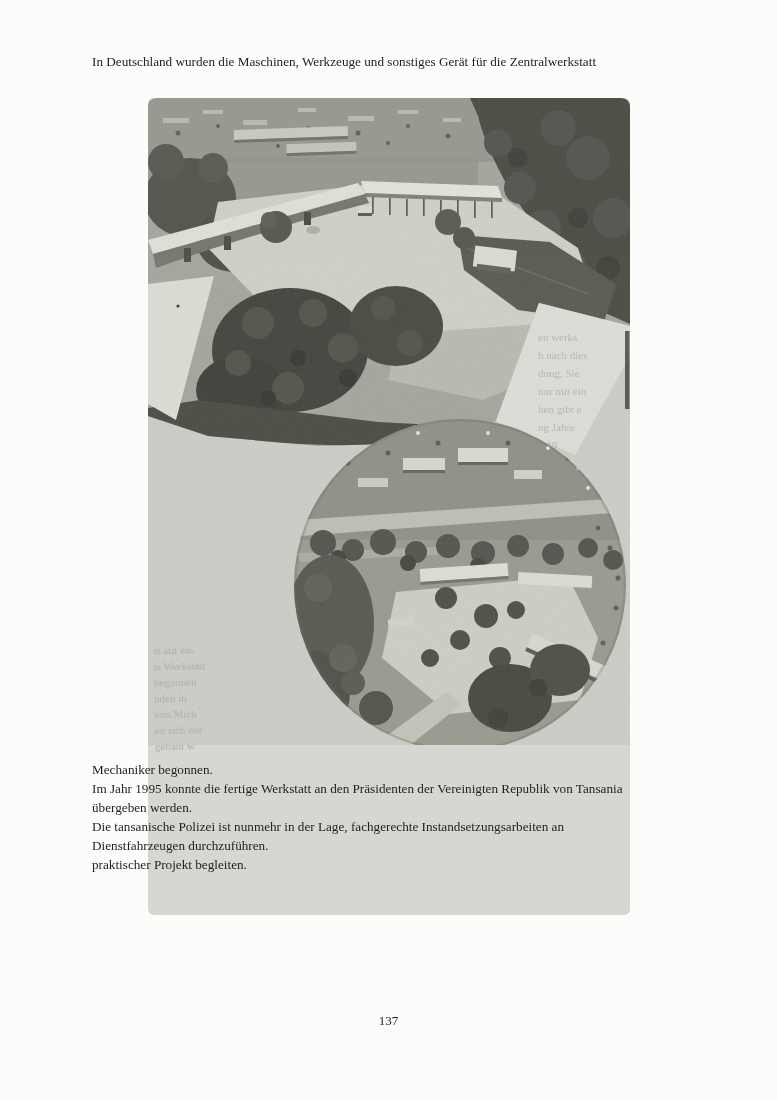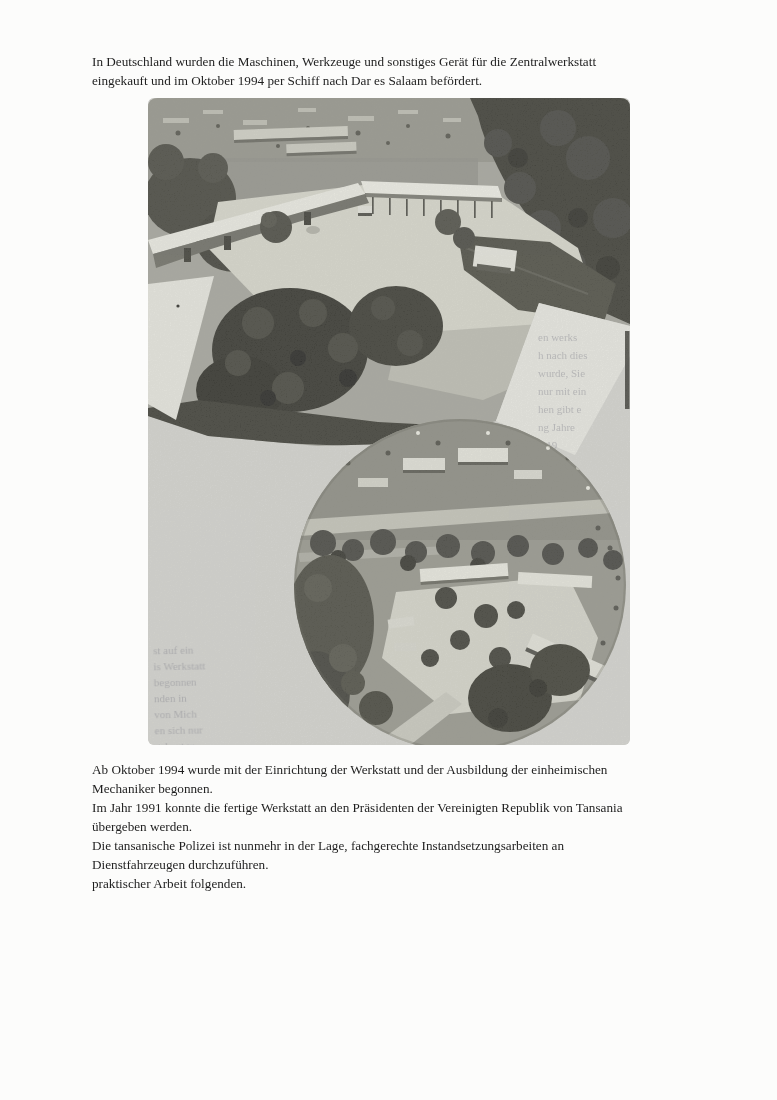--- a/index.html
+++ b/index.html
@@ -8,36 +8,35 @@
   html,body{margin:0;padding:0;}
   body{background:#888;}
   .page{position:relative;width:777px;height:1100px;background:var(--page-bg);overflow:hidden;
         font-family:"Liberation Serif",serif;}
   .para{position:absolute;left:92px;font-size:13.2px;line-height:19px;color:var(--ink);}
   .para .line{white-space:nowrap;}
   .intro{top:52px;}
   .body-text{top:760px;}
   .pagenum{position:absolute;top:1013px;left:0;width:777px;text-align:center;
            font-size:13px;color:var(--ink);}
-  .figure{position:absolute;left:148px;top:98px;width:482px;height:647px;border-radius:6px;
+  .figure{position:absolute;left:148px;top:98px;width:482px;height:817px;border-radius:6px;
           overflow:hidden;background:var(--scan-bg);}
   .svg-layer{position:absolute;left:0;top:0;width:482px;height:647px;display:block;}
   .ghost{position:absolute;color:var(--ghost-ink);filter:blur(0.6px);font-family:"Liberation Serif",serif;}
   .ghost .gline{white-space:nowrap;overflow:hidden;}
   .ghost-right{left:390px;top:230px;width:92px;font-size:11px;line-height:18px;}
   .ghost-left{left:6px;top:543px;width:152px;font-size:11px;line-height:16px;transform:rotate(-1deg);}
 </style>
 </head>
 <body>
 
 <div class="page">
 
   <div class="para intro">
       <div class="line">In Deutschland wurden die Maschinen, Werkzeuge und sonstiges Gerät für die Zentralwerkstatt</div>
-      <div class="line">eingekauft und im Oktober 1994 per Schiff nach Dar es Salaam befördert.</div>
     </div>
 
   <div class="figure">
 
     <svg class="svg-layer" viewBox="0 0 482 647" xmlns="http://www.w3.org/2000/svg" aria-hidden="true">
       <defs>
         <clipPath id="topPhotoClip">
           <path d="M10,0 H472 Q482,0 482,10 V228 L391,205 L348,323 L270,345 L170,348 L60,338 L0,318 V10 Q0,0 10,0 Z"></path>
         </clipPath>
       </defs>
@@ -161,21 +160,21 @@
         <circle cx="30" cy="208" r="1.6" fill="#2a2a26"></circle>
       </g>
 
       <polygon points="391,205 482,228 482,258 427,357 348,323" fill="#ebebe5"></polygon>
       <rect x="477" y="233" width="4.5" height="78" fill="#30302b" opacity="0.85"></rect>
     </svg>
 
     <div class="ghost ghost-right">
         <div class="gline">en werks</div>
         <div class="gline">h nach dies</div>
-        <div class="gline">wurde, Sie</div>
+        <div class="gline">dung, Sie</div>
         <div class="gline">nur mit ein</div>
         <div class="gline">hen gibt e</div>
         <div class="gline">ng Jahre</div>
         <div class="gline">n 19</div>
       </div>
     <div class="ghost ghost-left">
         <div class="gline">st auf ein</div>
         <div class="gline">is Werkstatt</div>
         <div class="gline">begonnen</div>
         <div class="gline">nden in</div>
@@ -293,22 +292,22 @@
             <circle cx="468" cy="510" r="2.5"></circle>
             <circle cx="455" cy="545" r="2.5"></circle>
           </g>
         <circle cx="312" cy="487" r="165" fill="none" stroke="#62625b" stroke-width="2.5" opacity="0.3"></circle>
       </g>
       <rect width="482" height="647" rx="6" filter="url(#grain)" opacity="0.22"></rect>
     </svg>
   </div>
 
   <div class="para body-text">
-      <div class="line">Ab Oktober 1994 wurde mit der Einrichtung der Werkstatt und der Ausbildung der einheimischen</div>
       <div class="line">Mechaniker begonnen.</div>
-      <div class="line">Im Jahr 1991 konnte die fertige Werkstatt an den Präsidenten der Vereinigten Republik von Tansania</div>
+      <div class="line">Im Jahr 1995 konnte die fertige Werkstatt an den Präsidenten der Vereinigten Republik von Tansania</div>
       <div class="line">übergeben werden.</div>
       <div class="line">Die tansanische Polizei ist nunmehr in der Lage, fachgerechte Instandsetzungsarbeiten an</div>
       <div class="line">Dienstfahrzeugen durchzuführen.</div>
-      <div class="line">praktischer Arbeit folgenden.</div>
+      <div class="line">praktischer Projekt begleiten.</div>
     </div>
 
+  <div class="pagenum">137</div>
 </div>
 
 </body></html>

